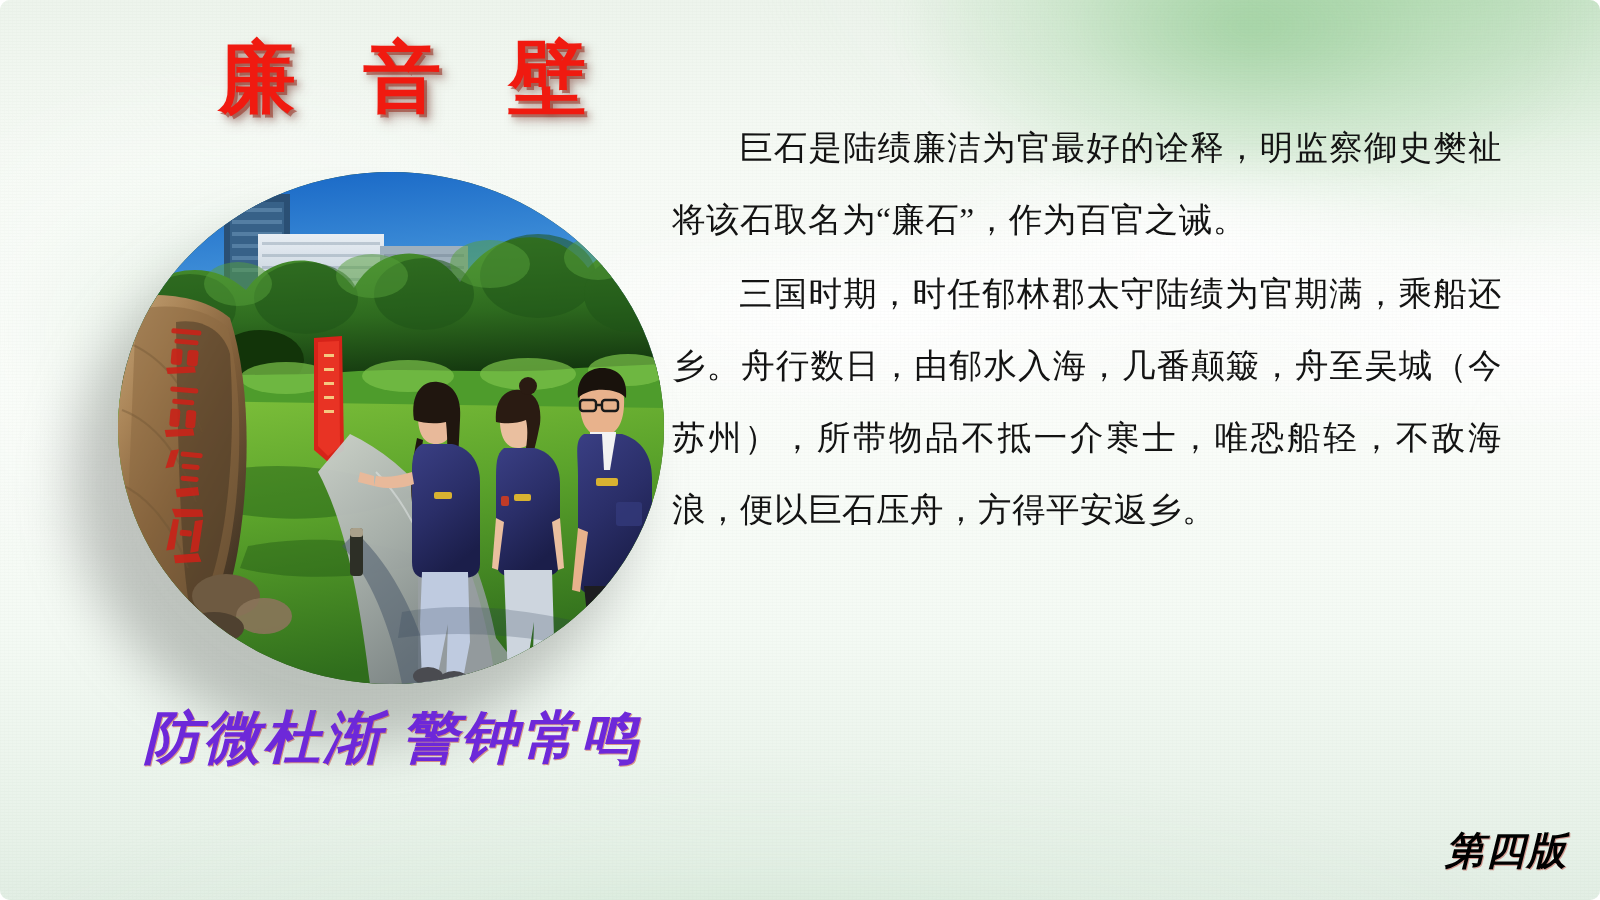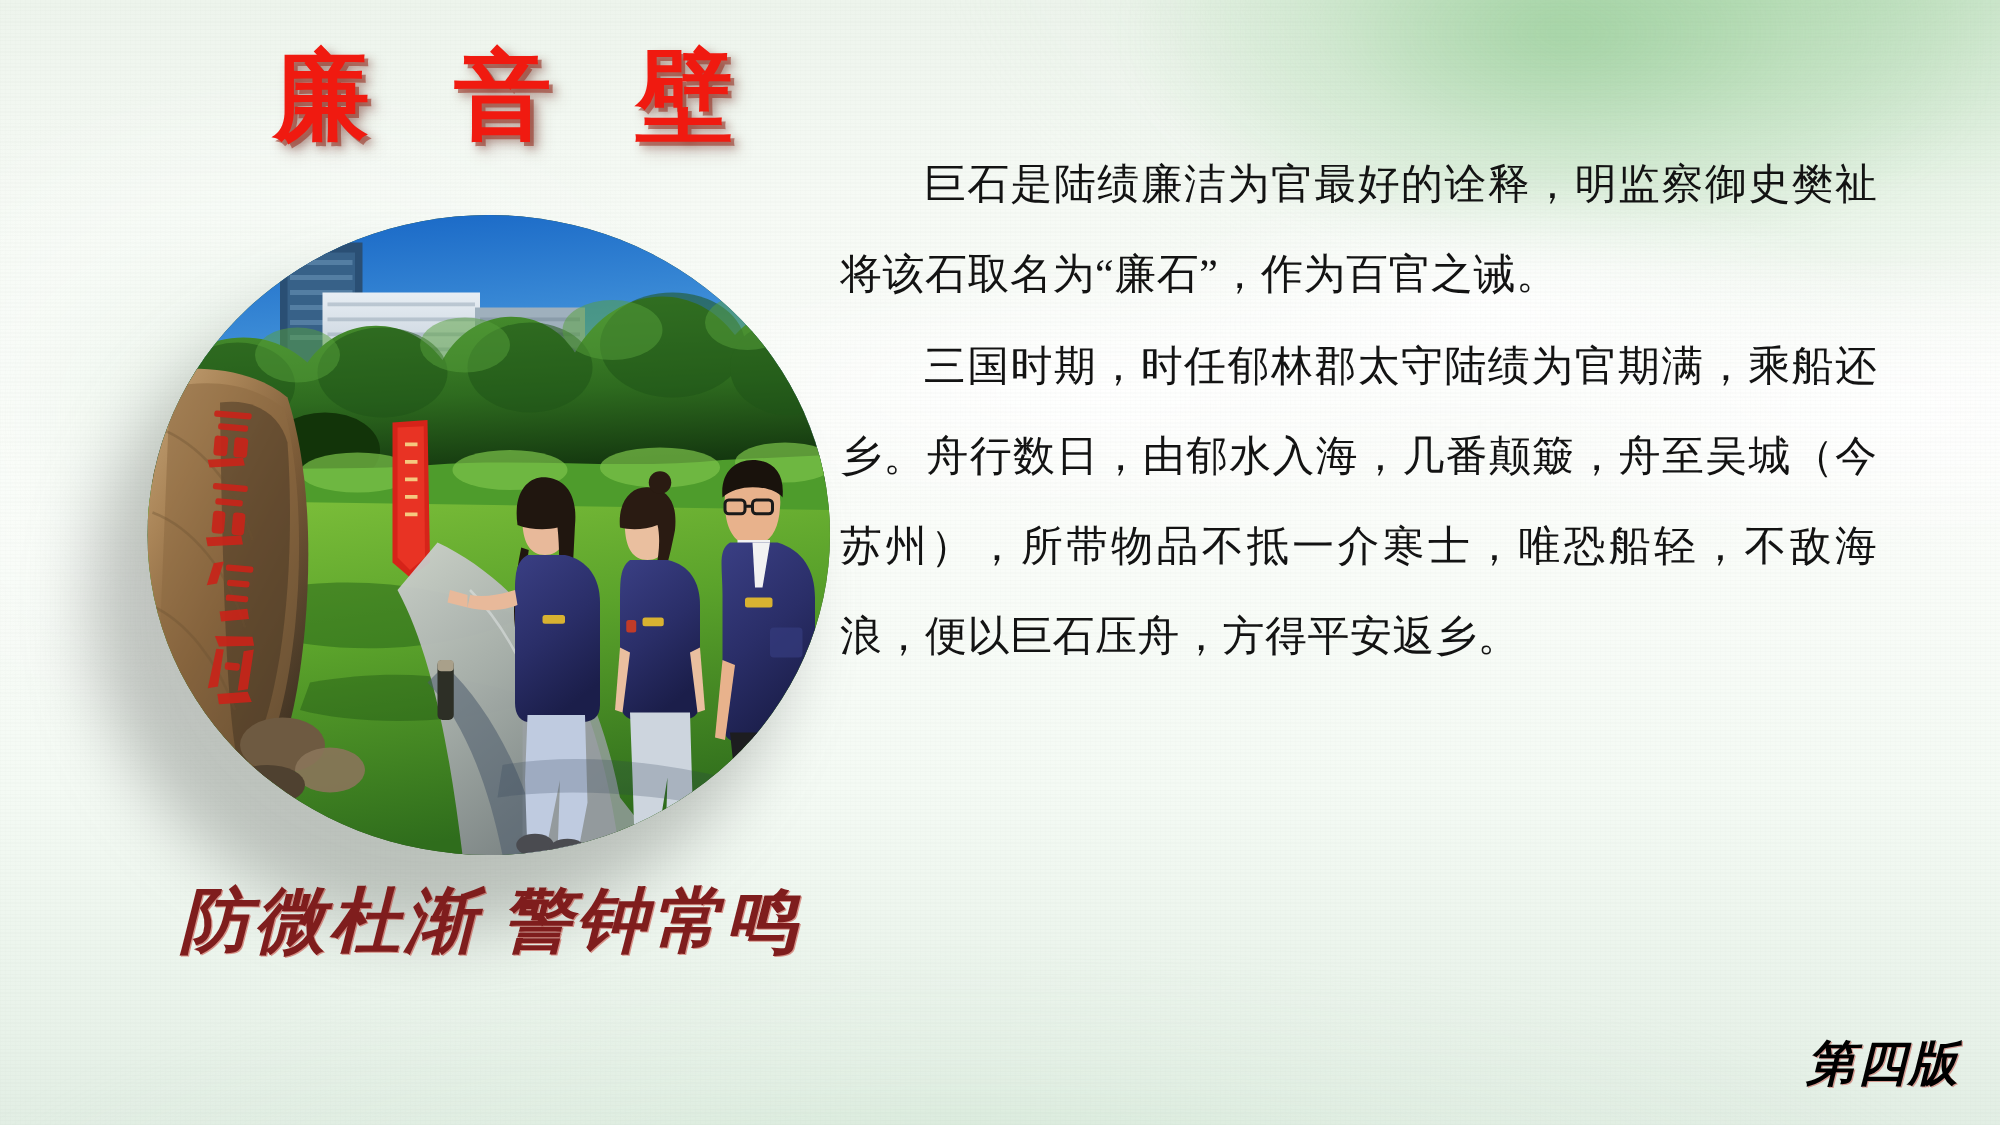--- a/index.html
+++ b/index.html
@@ -10,20 +10,21 @@
     overflow:hidden;
     font-family:"Liberation Serif", "DejaVu Serif", serif;
   }
 
   
   .page {
     position:relative;
     width:1600px; height:900px;
     background:#f2f7f2;
     overflow:hidden;
+    border-radius:10px;
   }
   
   .bg-base {
     position:absolute; inset:0;
     background:
       linear-gradient(180deg,
         #edf4ec 0%,
         #f6faf5 18%,
         #fbfdfa 42%,
         #f4faf4 70%,
@@ -142,21 +143,21 @@
   .slogan {
     position:absolute;
     left:122px; top:706px;
     width:540px;
     text-align:center;
     font-family:"Liberation Serif", "DejaVu Serif", serif;
     font-weight:bold;
     font-style:italic;
     font-size:57px;
     line-height:1.12;
-    color:#7f1d1d;
+    color:#6d28d9;
     letter-spacing:3px;
     text-shadow:1px 1px 0 rgba(190,30,20,.45);
     white-space:nowrap;
   }
 
   
   .article {
     position:absolute;
     left:672px; top:110px;
     width:830px;

